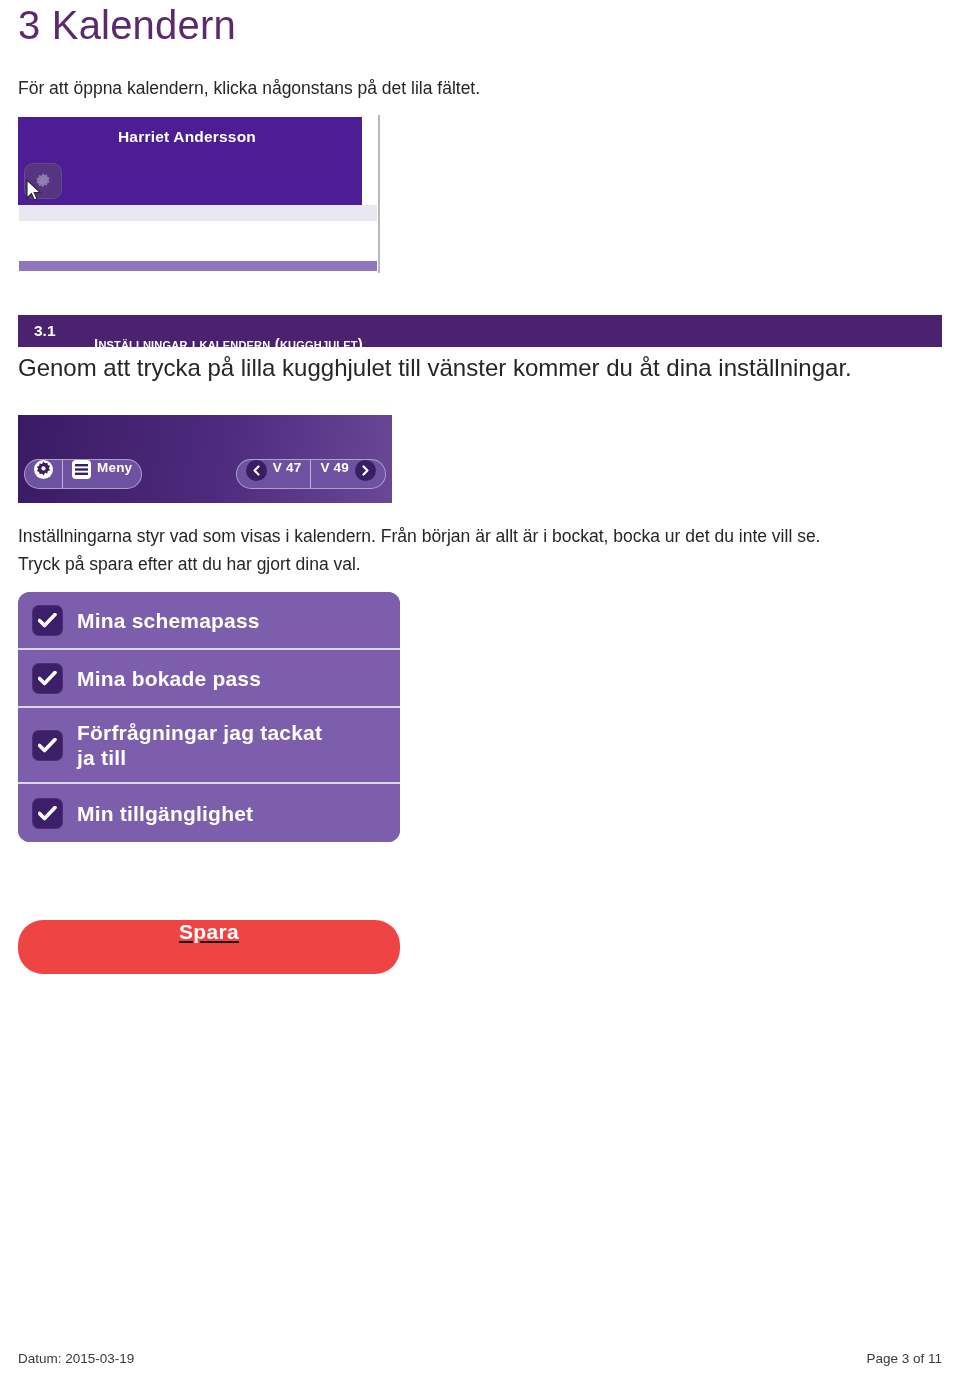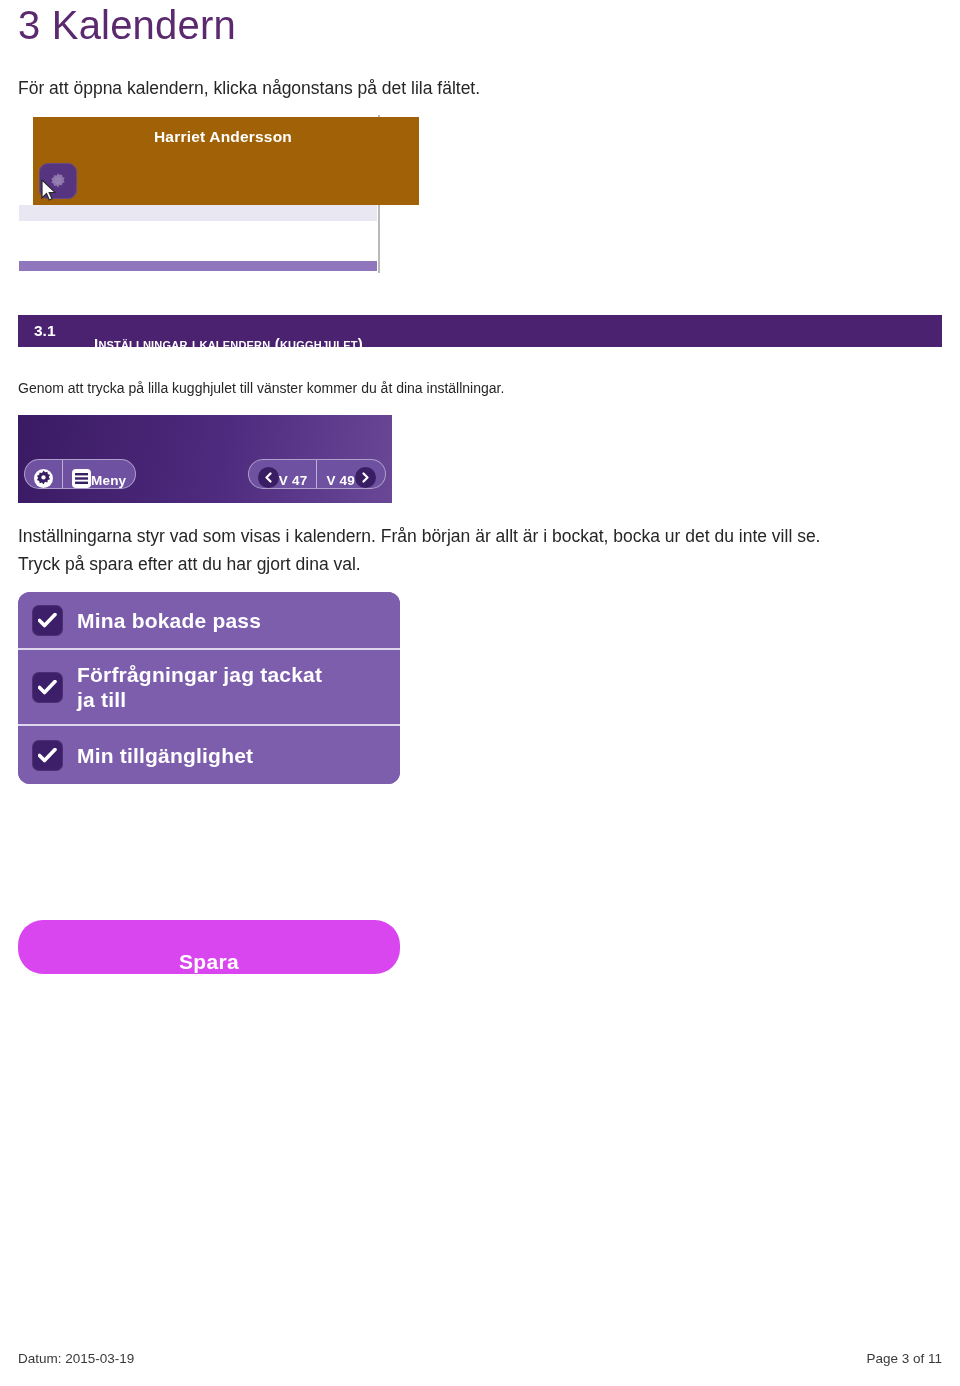--- a/index.html
+++ b/index.html
@@ -54,25 +54,25 @@
     left: 18px;
     top: 115px;
     width: 362px;
     height: 158px;
     background: #ffffff;
     border-right: 2px solid #b9b9b9;
     box-sizing: border-box;
   }
   .shot-menu-header {
     position: absolute;
-    left: 15px;
+    left: 0;
     top: 2px;
-    width: 386px;
+    width: 344px;
     height: 88px;
-    background: #a16207;
+    background: #4c1d95;
     overflow: hidden;
   }
   .shot-menu-username {
     position: absolute;
     left: 0;
     right: 6px;
     top: 11px;
     text-align: center;
     color: #ffffff;
     font-size: 15.5px;
@@ -174,22 +174,22 @@
     text-transform: lowercase;
     letter-spacing: 0.2px;
     margin-top: 24px;
   }
   .section-title::first-letter { text-transform: uppercase; }
 
   
   .para-1 {
     position: absolute;
     left: 18px;
-    top: 376px;
-    font-size: 14px;
+    top: 356px;
+    font-size: 24px;
     line-height: 24px;
     color: #262626;
     white-space: nowrap;
   }
 
   
   .shot-schema {
     position: absolute;
     left: 18px;
     top: 415px;
@@ -223,23 +223,24 @@
     height: 30px;
     border-radius: 15px;
     background: #6e51a0;
     border: 1px solid rgba(255,255,255,0.45);
     box-sizing: border-box;
   }
   .pill-group.left { left: 6px; }
   .pill-group.right { right: 6px; }
   .pill-cell {
     display: flex;
-    align-items: flex-end;
+    align-items: flex-start;
     height: 100%;
     padding: 0 9px;
+    gap: 6px;
   }
   .pill-div {
     width: 1px;
     height: 100%;
     background: rgba(255,255,255,0.55);
   }
   .pill-label {
     color: #ffffff;
     font-size: 13.5px;
     font-weight: bold;
@@ -328,24 +329,25 @@
     line-height: 25px;
     letter-spacing: 0.2px;
   }
   .save-btn {
     position: absolute;
     left: 0;
     top: 328px;
     width: 382px;
     height: 54px;
     border-radius: 25px;
-    background: #d946ef;
+    background: #ef4444;
     display: flex;
-    align-items: flex-end;
+    align-items: flex-start;
     justify-content: center;
+    text-decoration: underline;
   }
   .save-label {
     color: #ffffff;
     font-size: 21px;
     font-weight: bold;
     letter-spacing: 0.3px;
   }
 
   
   .footer {
@@ -443,20 +445,28 @@
   </div>
 
   <div class="para-2">
     <div>Inställningarna styr vad som visas i kalendern. Från början är allt är i bockat, bocka ur det du inte  vill se.</div>
     <div>Tryck på spara efter att du har gjort dina val.</div>
   </div>
 
   <div class="shot-settings">
     <div class="check-list">
 
+      <div class="check-row h1">
+        <span class="check-box">
+          <svg width="19" height="16" viewBox="0 0 19 16">
+              <path d="M1.5 7.5 L6.5 12.5 L17 1.5" fill="none" stroke="#ffffff" stroke-width="3.6" stroke-linecap="round" stroke-linejoin="round"></path>
+            </svg>
+        </span>
+        <span class="check-label">Mina schemapass</span>
+      </div>
 
       <div class="check-row h1">
         <span class="check-box">
           <svg width="19" height="16" viewBox="0 0 19 16">
               <path d="M1.5 7.5 L6.5 12.5 L17 1.5" fill="none" stroke="#ffffff" stroke-width="3.6" stroke-linecap="round" stroke-linejoin="round"></path>
             </svg>
         </span>
         <span class="check-label">Mina bokade pass</span>
       </div>
 

